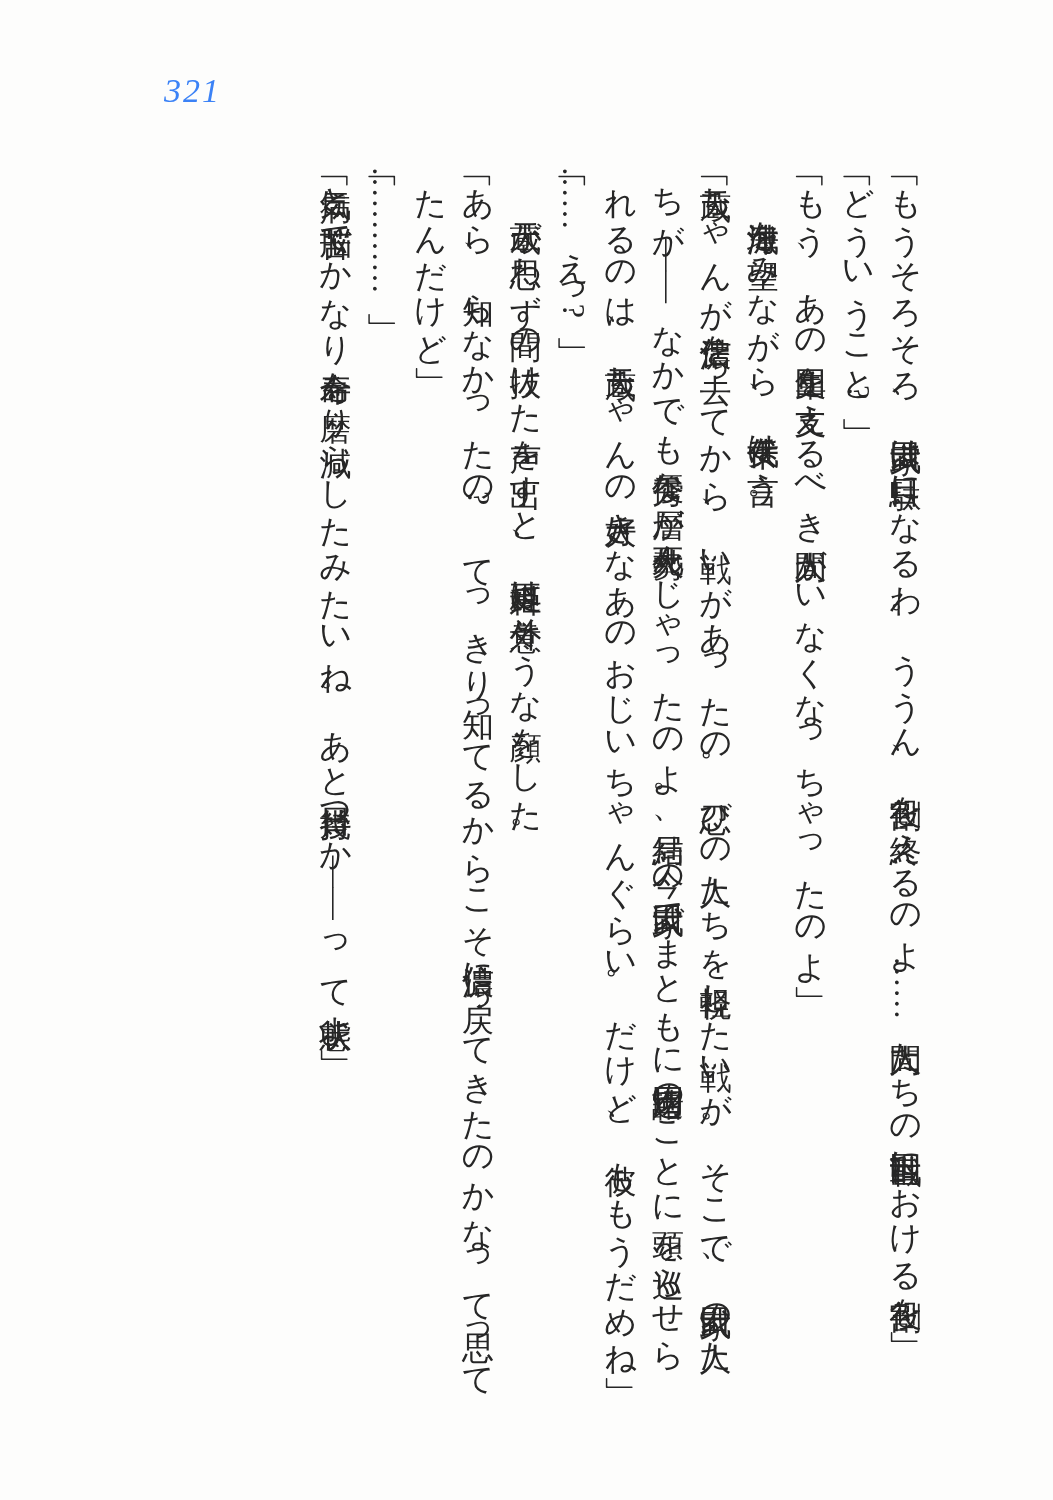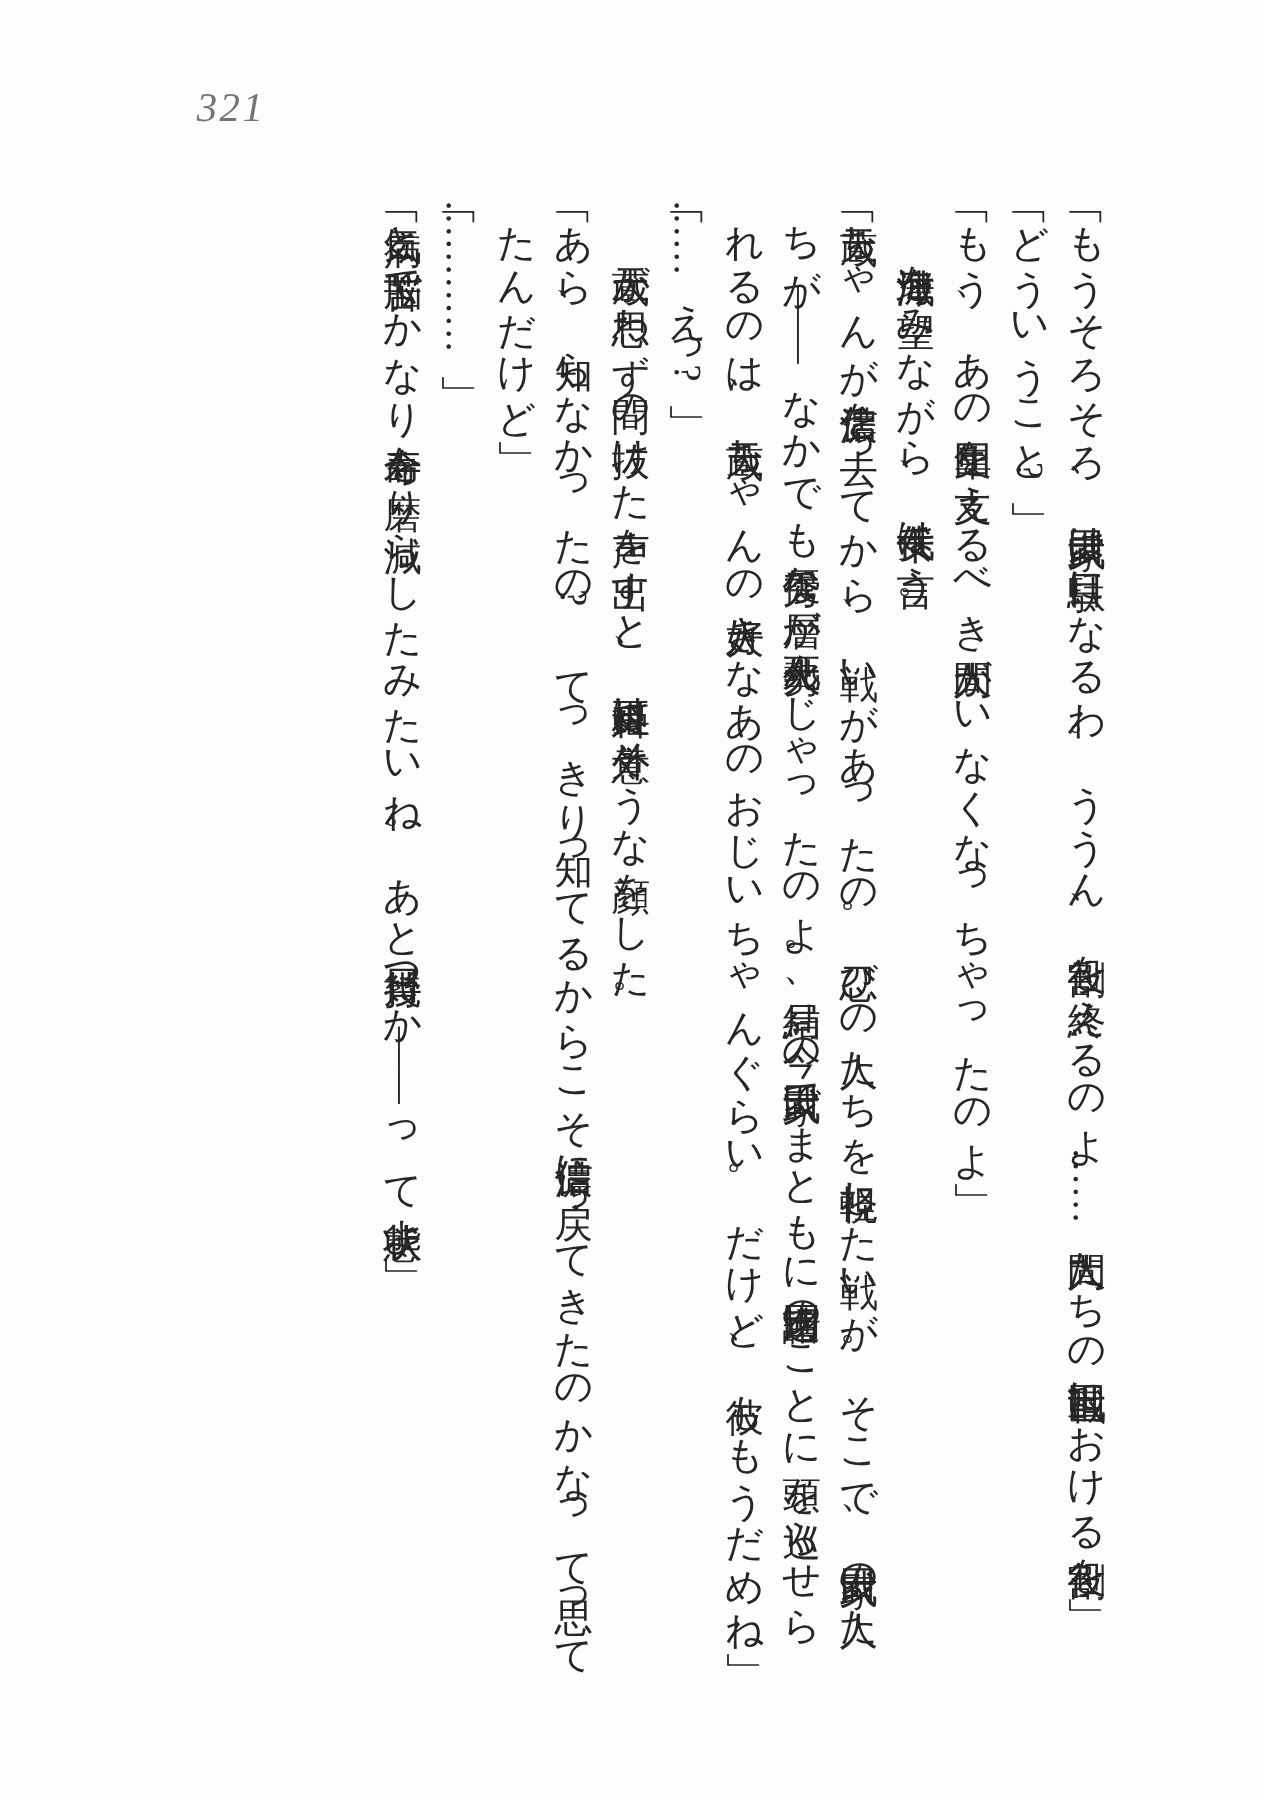--- a/index.html
+++ b/index.html
@@ -16,21 +16,21 @@
     color: #262626;
     overflow: hidden;
   }
   .page-number {
     position: absolute;
     top: 72px;
     left: 164px;
     font-size: 34px;
     font-style: italic;
     letter-spacing: 2px;
-    color: #737373;
+    color: #3b82f6;
   }
   .text-block {
     position: absolute;
     top: 166px;
     right: 124px;
     height: 1216px;
     writing-mode: vertical-rl;
     text-orientation: mixed;
     font-size: 32px;
     line-height: 47.5px;

